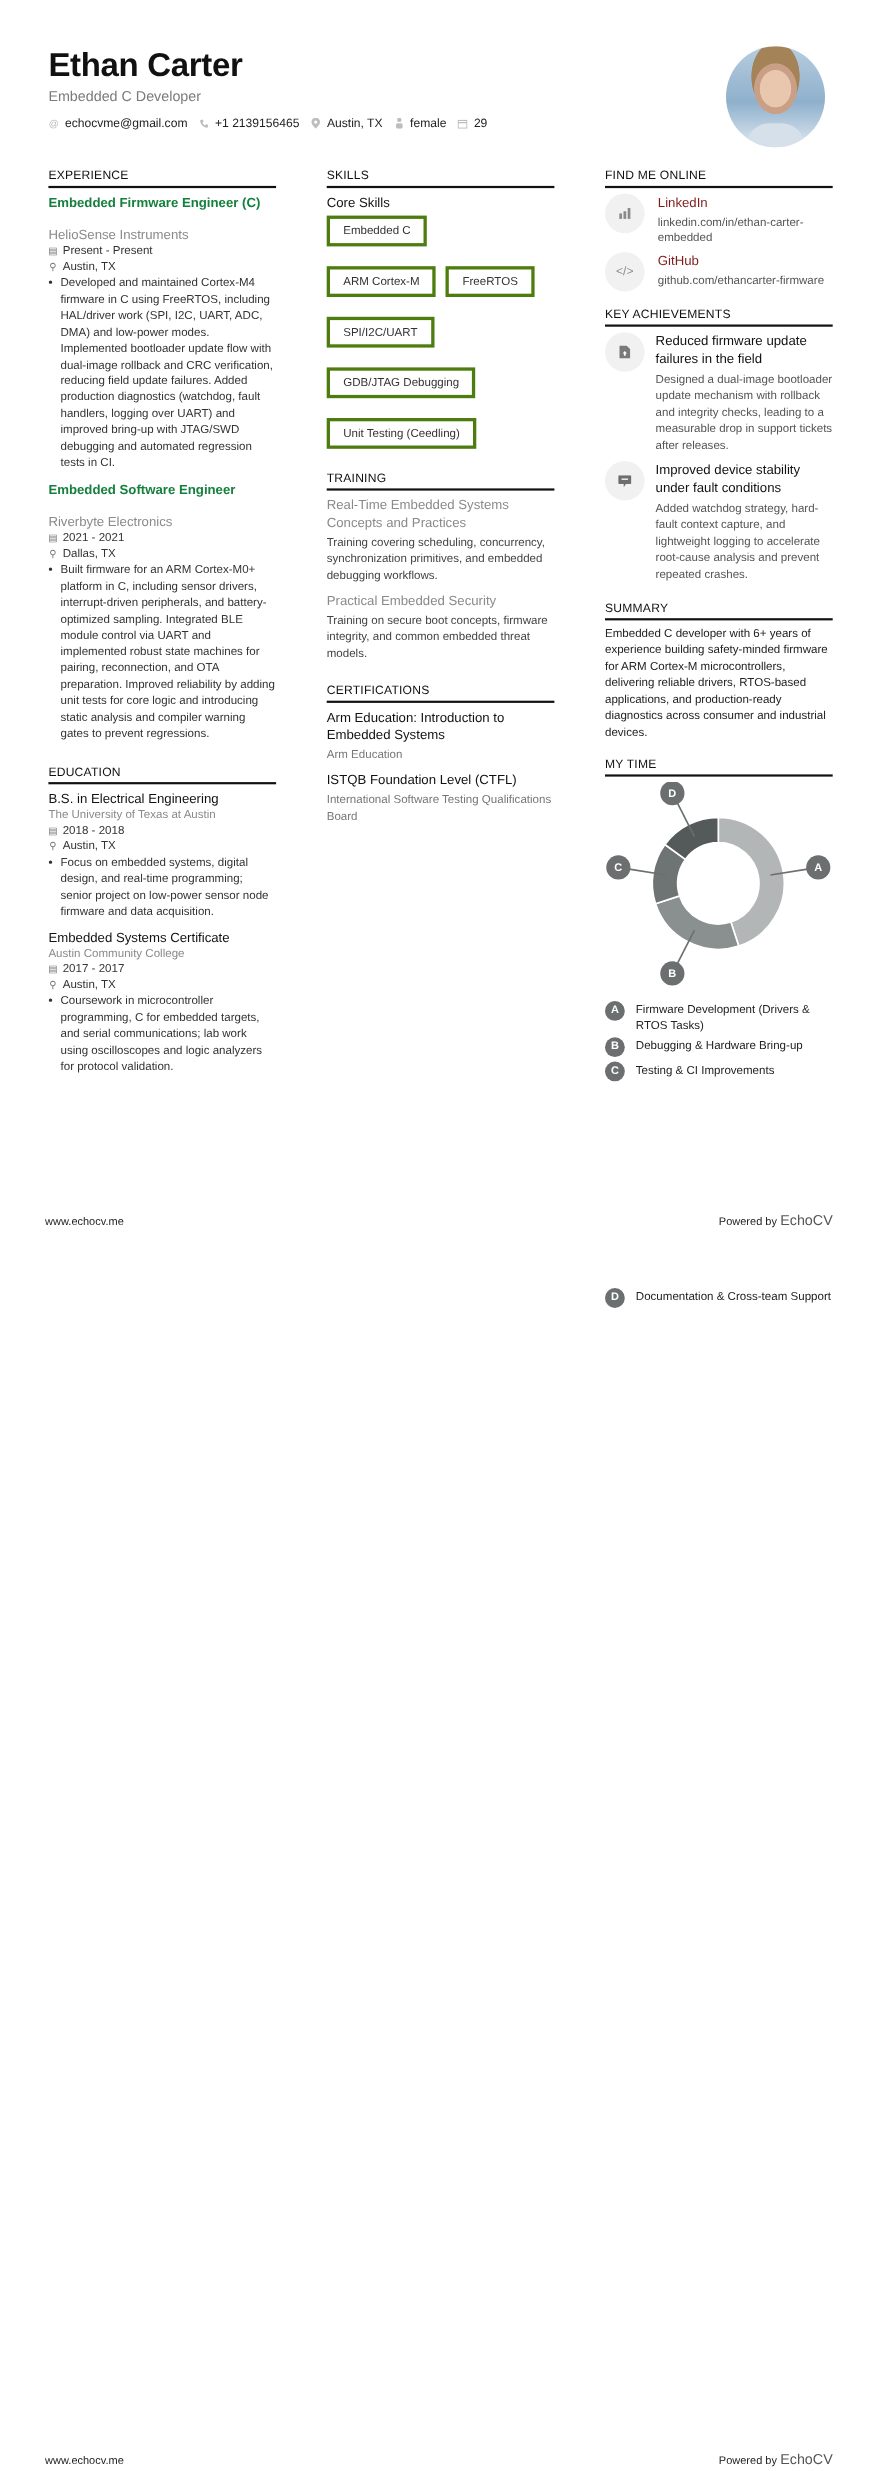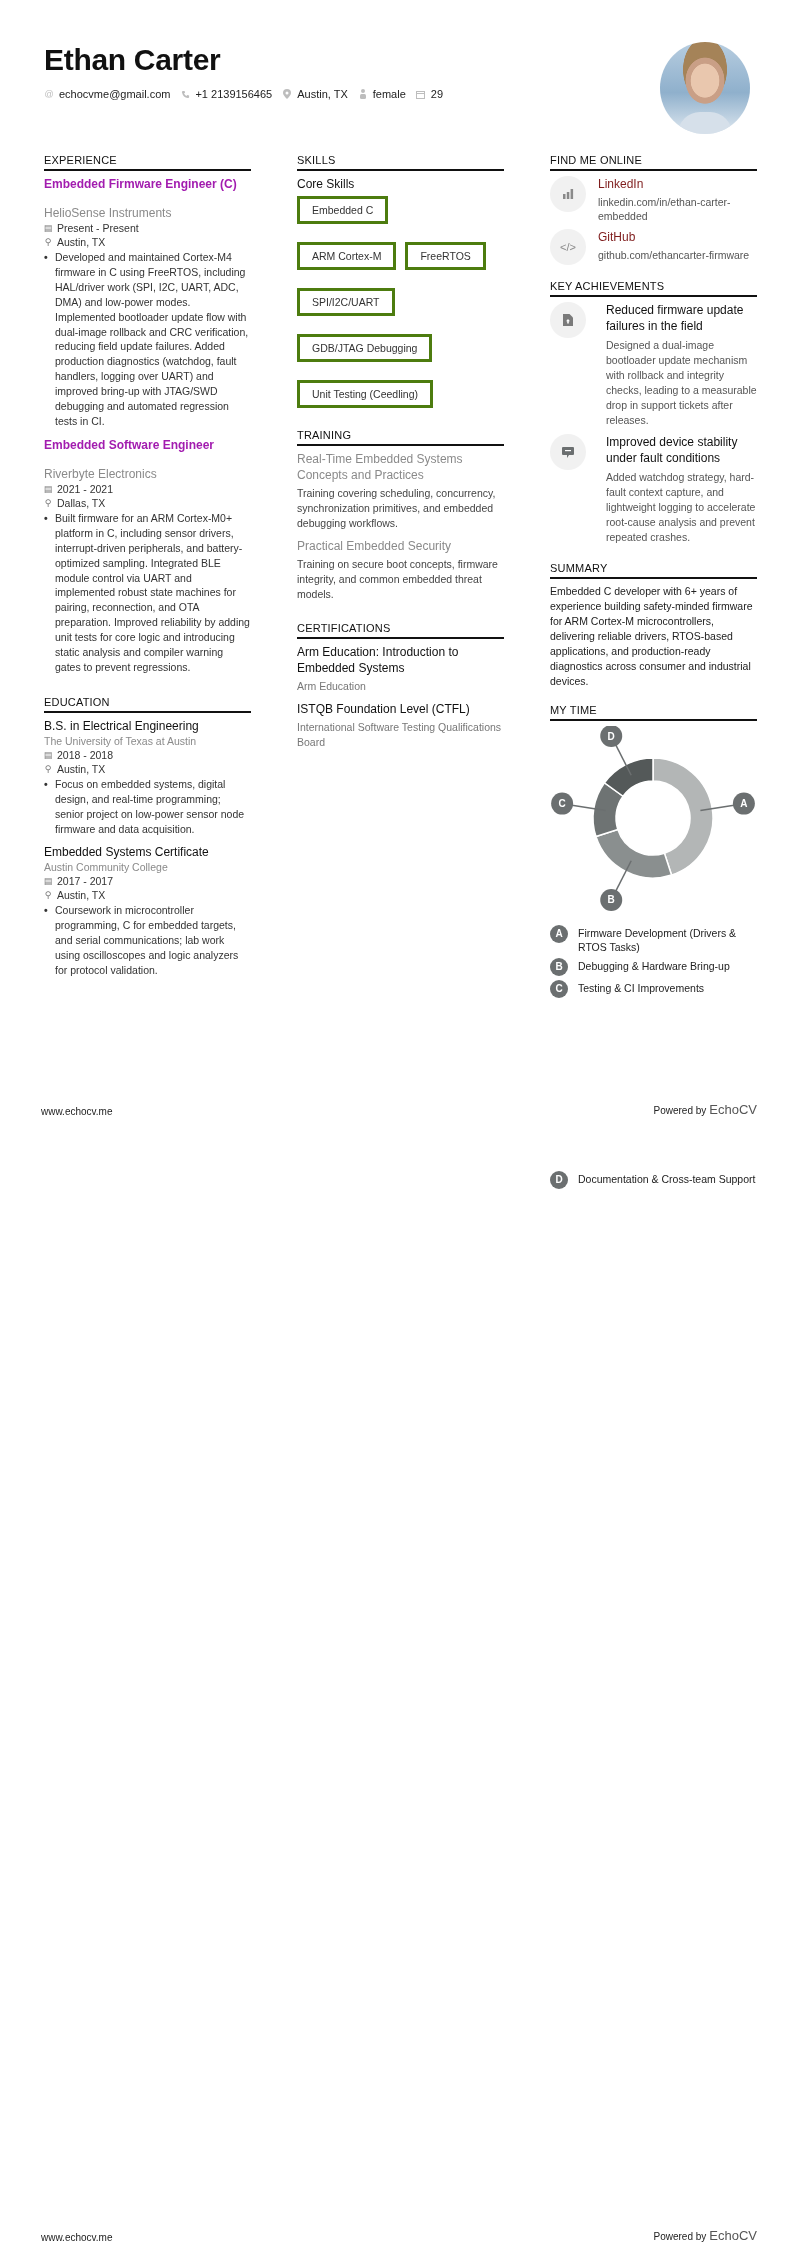--- a/index.html
+++ b/index.html
@@ -21,21 +21,21 @@
   .avatar .shirt { position: absolute; bottom: 0; left: 18px; width: 54px; height: 22px; border-radius: 26px 26px 0 0; background: #d6e0ea; }
 
   
   .col { position: absolute; top: 153px; }
   .col-left { left: 44px; width: 207px; }
   .col-mid { left: 297px; width: 207px; }
   .col-right { left: 550px; width: 207px; }
 
   .sec-title { font-size: 11px; color: #111; letter-spacing: 0.2px; line-height: 14px; padding-bottom: 2px; border-bottom: 2.5px solid #111; margin-bottom: 5px; }
 
-  .job-title { font-size: 12px; font-weight: 700; color: #a21caf; line-height: 16px; }
+  .job-title { font-size: 12px; font-weight: 700; color: #15803d; line-height: 16px; }
   .company { font-size: 12px; color: #8a8a8a; line-height: 16px; margin-top: 13px; }
   .meta { font-size: 10.5px; color: #333; display: flex; align-items: center; gap: 5px; line-height: 14px; }
   .meta .m-icon { color: #777; font-size: 9px; width: 8px; display: inline-flex; justify-content: center; }
   .bullet { display: flex; font-size: 10.5px; color: #333; line-height: 14.9px; margin-top: 1px; }
   .bullet .dot { width: 11px; flex: none; font-weight: 700; }
   .entry { margin-bottom: 8px; }
 
   .edu-title { font-size: 12px; color: #111; line-height: 16px; }
   .edu-school { font-size: 10.5px; color: #8a8a8a; line-height: 14px; }
 
@@ -51,40 +51,41 @@
   .cert-org { font-size: 10.5px; color: #777; line-height: 15px; margin-top: 3px; margin-bottom: 7px; }
 
   
   .link-item { display: flex; gap: 12px; margin-bottom: 6px; }
   .icon-circle { width: 36px; height: 36px; flex: none; border-radius: 50%; background: #f1f1f1; display: flex; align-items: center; justify-content: center; color: #8a8a8a; font-size: 11px; }
   .link-name { font-size: 12px; color: #7f1d1d; line-height: 16px; }
   .link-url { font-size: 10.5px; color: #555; line-height: 14px; margin-top: 3px; }
 
   .ach-title { font-size: 12px; color: #111; line-height: 16px; }
   .ach-desc { font-size: 10.5px; color: #555; line-height: 15px; margin-top: 4px; }
-  .ach-item { display: flex; gap: 20px; margin-bottom: 6px; }
+  .ach-item { display: flex; gap: 10px; margin-bottom: 6px; }
 
   .summary { font-size: 10.5px; color: #222; line-height: 15px; margin-bottom: 14px; }
 
   .donut-wrap { position: relative; width: 207px; height: 200px; }
   .legend-item { display: flex; align-items: flex-start; gap: 10px; margin-bottom: 5px; font-size: 10.5px; color: #222; line-height: 14px; }
   .legend-badge { width: 18px; height: 18px; flex: none; border-radius: 50%; background: #6b6f70; color: #fff; font-size: 10px; font-weight: 700; display: flex; align-items: center; justify-content: center; margin-top: -1px; }
 
   .footer { position: absolute; left: 41px; width: 716px; display: flex; justify-content: space-between; align-items: flex-end; font-size: 10px; color: #222; }
   .footer .brand { font-size: 13px; color: #555; margin-left: 3px; }
   .footer-right { display: flex; align-items: baseline; }
   .overflow-legend { position: absolute; left: 550px; top: 1172px; width: 207px; }
 </style>
 </head>
 <body>
 
 <div class="page">
 
   <div class="header">
     <div class="name">Ethan Carter</div>
+    <div class="role">Embedded C Developer</div>
     <div class="contacts">
       <span class="contact">
         <span class="c-icon">@</span>
         <span>echocvme@gmail.com</span>
       </span>
       <span class="contact">
         <span class="c-icon">
           <svg width="9" height="9" viewBox="0 0 10 10">
               <path d="M2 1 L4 1 L4.5 3 L3.3 4 Q4.5 6 6 6.7 L7 5.5 L9 6 L9 8 Q8.5 9 7.5 9 Q2.5 8.5 1 2.5 Q1 1.5 2 1Z" fill="#bdbdbd"></path>
             </svg>

